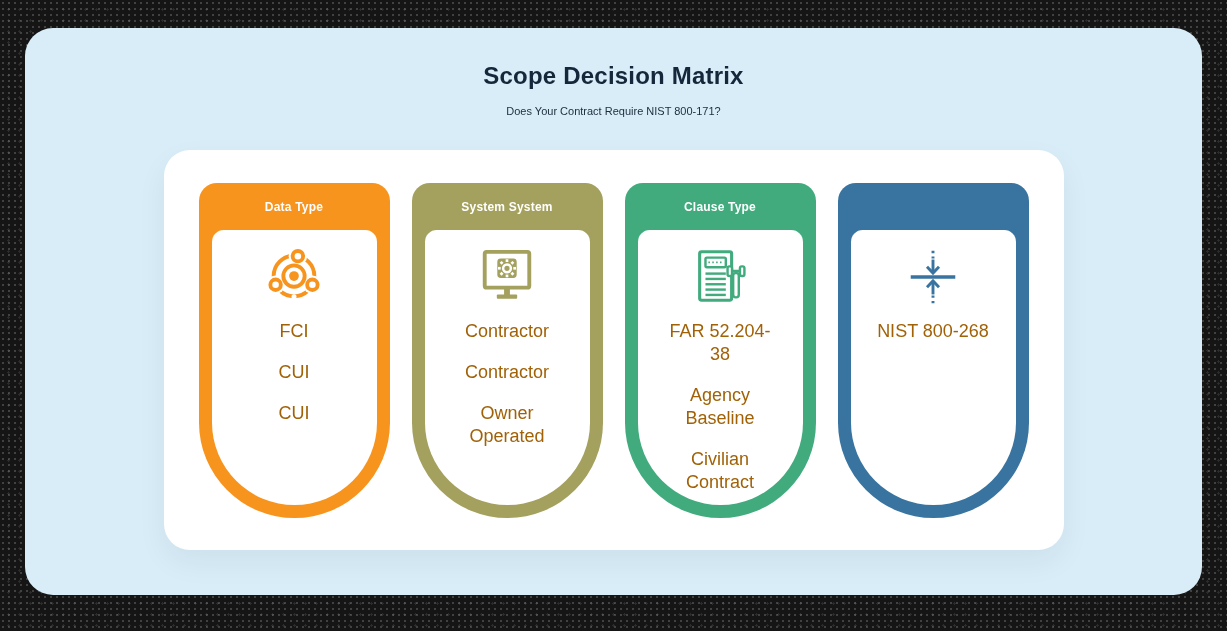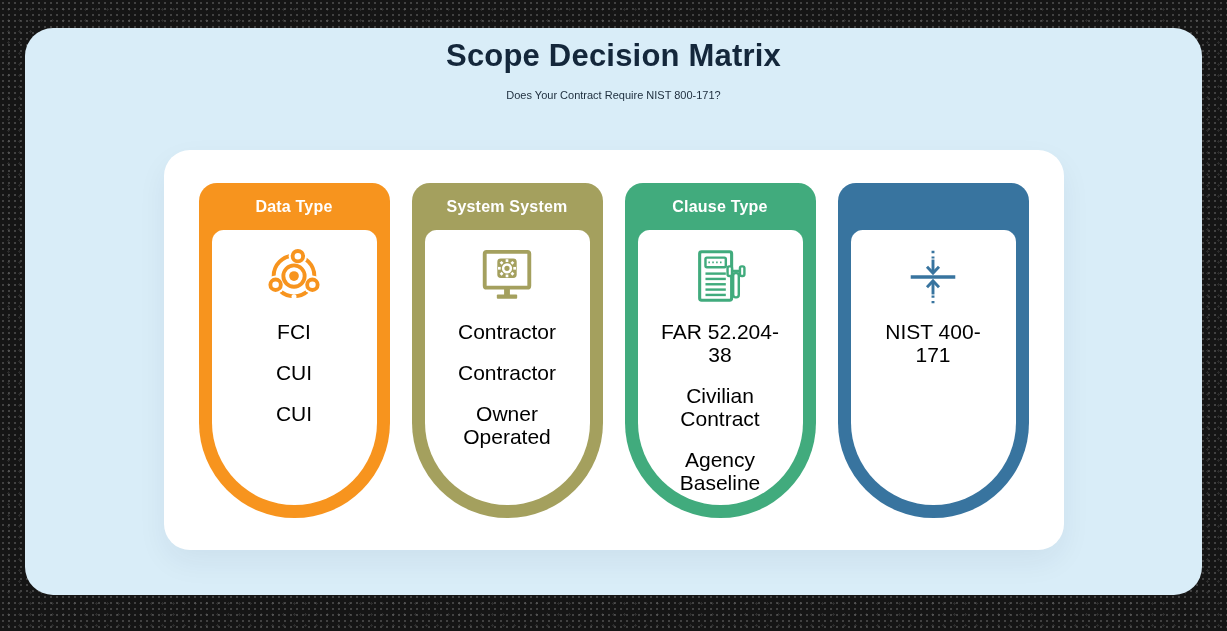--- a/index.html
+++ b/index.html
@@ -11,52 +11,52 @@
       radial-gradient(rgba(225,225,225,0.22) 1px, transparent 1.4px),
       radial-gradient(rgba(170,170,170,0.15) 1px, transparent 1.4px);
     background-size:6px 6px, 11px 11px;
     background-position:0 0, 3px 4px;
   }
   .panel{
     position:absolute;left:25px;top:28px;width:1177px;height:567px;
     background:#D9EDF8;border-radius:28px;
   }
   h1.title{
-    margin:0;padding-top:10px;text-align:center;
-    font-size:31px;font-weight:700;color:#14273B;letter-spacing:0.2px;
+    margin:0;padding-top:34px;text-align:center;
+    font-size:24px;font-weight:700;color:#14273B;letter-spacing:0.2px;
   }
   .subtitle{
     margin-top:15px;text-align:center;
     font-size:11px;color:#1C2C3C;
   }
   .card{
     position:absolute;top:122px;left:50%;transform:translateX(-50%);
     width:900px;height:400px;background:#FFFFFF;border-radius:26px;
     box-shadow:0 12px 30px rgba(20,40,60,0.06);
   }
   .columns{display:flex;justify-content:center;gap:22px;padding-top:33px;}
   .column{
     position:relative;width:191px;height:335px;
     background:var(--col);color:var(--col);
     border-radius:18px 18px 96px 96px;
   }
   .col-header{
     height:47px;display:flex;align-items:center;justify-content:center;
-    color:#FFFFFF;font-size:16px;font-weight:700;letter-spacing:0.2px;
+    color:#FFFFFF;font-size:12px;font-weight:700;letter-spacing:0.2px;
   }
   .col-body{
     position:absolute;left:13px;right:13px;top:47px;bottom:13px;
     background:#FFFFFF;border-radius:12px 12px 84px 84px;
     text-align:center;
   }
   .icon{width:62px;height:62px;margin:16px auto 12px;}
   .icon svg{display:block;width:62px;height:62px;}
   .items{
     width:118px;margin:0 auto;display:flex;flex-direction:column;gap:18px;
-    font-size:21px;line-height:23px;color:#000000;
+    font-size:18px;line-height:23px;color:#a16207;
   }
 </style>
 </head>
 <body>
 
 <div class="panel">
   <h1 class="title">Scope Decision Matrix</h1>
   <div class="subtitle">Does Your Contract Require NIST 800-171?</div>
   <div class="card">
     <div class="columns">
@@ -131,39 +131,39 @@
         <line x1="17" y1="50.5" x2="38" y2="50.5"></line>
       </g>
       <rect x="45.6" y="28" width="5.8" height="25" rx="2.6" fill="#fff" stroke-width="2.5"></rect>
       <line x1="42.5" y1="26" x2="54.5" y2="26" stroke-width="3"></line>
       <rect x="39.8" y="21" width="4.6" height="10" rx="1.8" fill="#fff" stroke-width="2.5"></rect>
       <rect x="52.6" y="21" width="4.6" height="10" rx="1.8" fill="#fff" stroke-width="2.5"></rect>
     </svg>
             </div>
       <div class="items">
               <div class="item">FAR 52.204-38</div>
+              <div class="item">Agency Baseline</div>
               <div class="item">Civilian Contract</div>
-              <div class="item">Agency Baseline</div>
             </div>
     </div>
   </div>
 
   <div class="column" style="--col: #38749F;">
     <div class="col-body">
       <div class="icon">
     <svg viewBox="0 0 64 64" fill="none" stroke="currentColor">
       <line x1="9" y1="32" x2="55" y2="32" stroke-width="3.4"></line>
       <line x1="32" y1="5" x2="32" y2="13" stroke-width="3" stroke-dasharray="2.4 3.4"></line>
       <line x1="32" y1="14" x2="32" y2="26" stroke-width="3"></line>
       <path d="M25.8 21.5 L32 28 L38.2 21.5" stroke-width="3"></path>
       <path d="M25.8 42.5 L32 36 L38.2 42.5" stroke-width="3"></path>
       <line x1="32" y1="38" x2="32" y2="50" stroke-width="3"></line>
       <line x1="32" y1="51" x2="32" y2="59" stroke-width="3" stroke-dasharray="2.4 3.4"></line>
     </svg>
             </div>
       <div class="items">
-              <div class="item">NIST 400-171</div>
+              <div class="item">NIST 800-268</div>
             </div>
     </div>
   </div>
 </div>
   </div>
 </div>
 
 </body></html>

